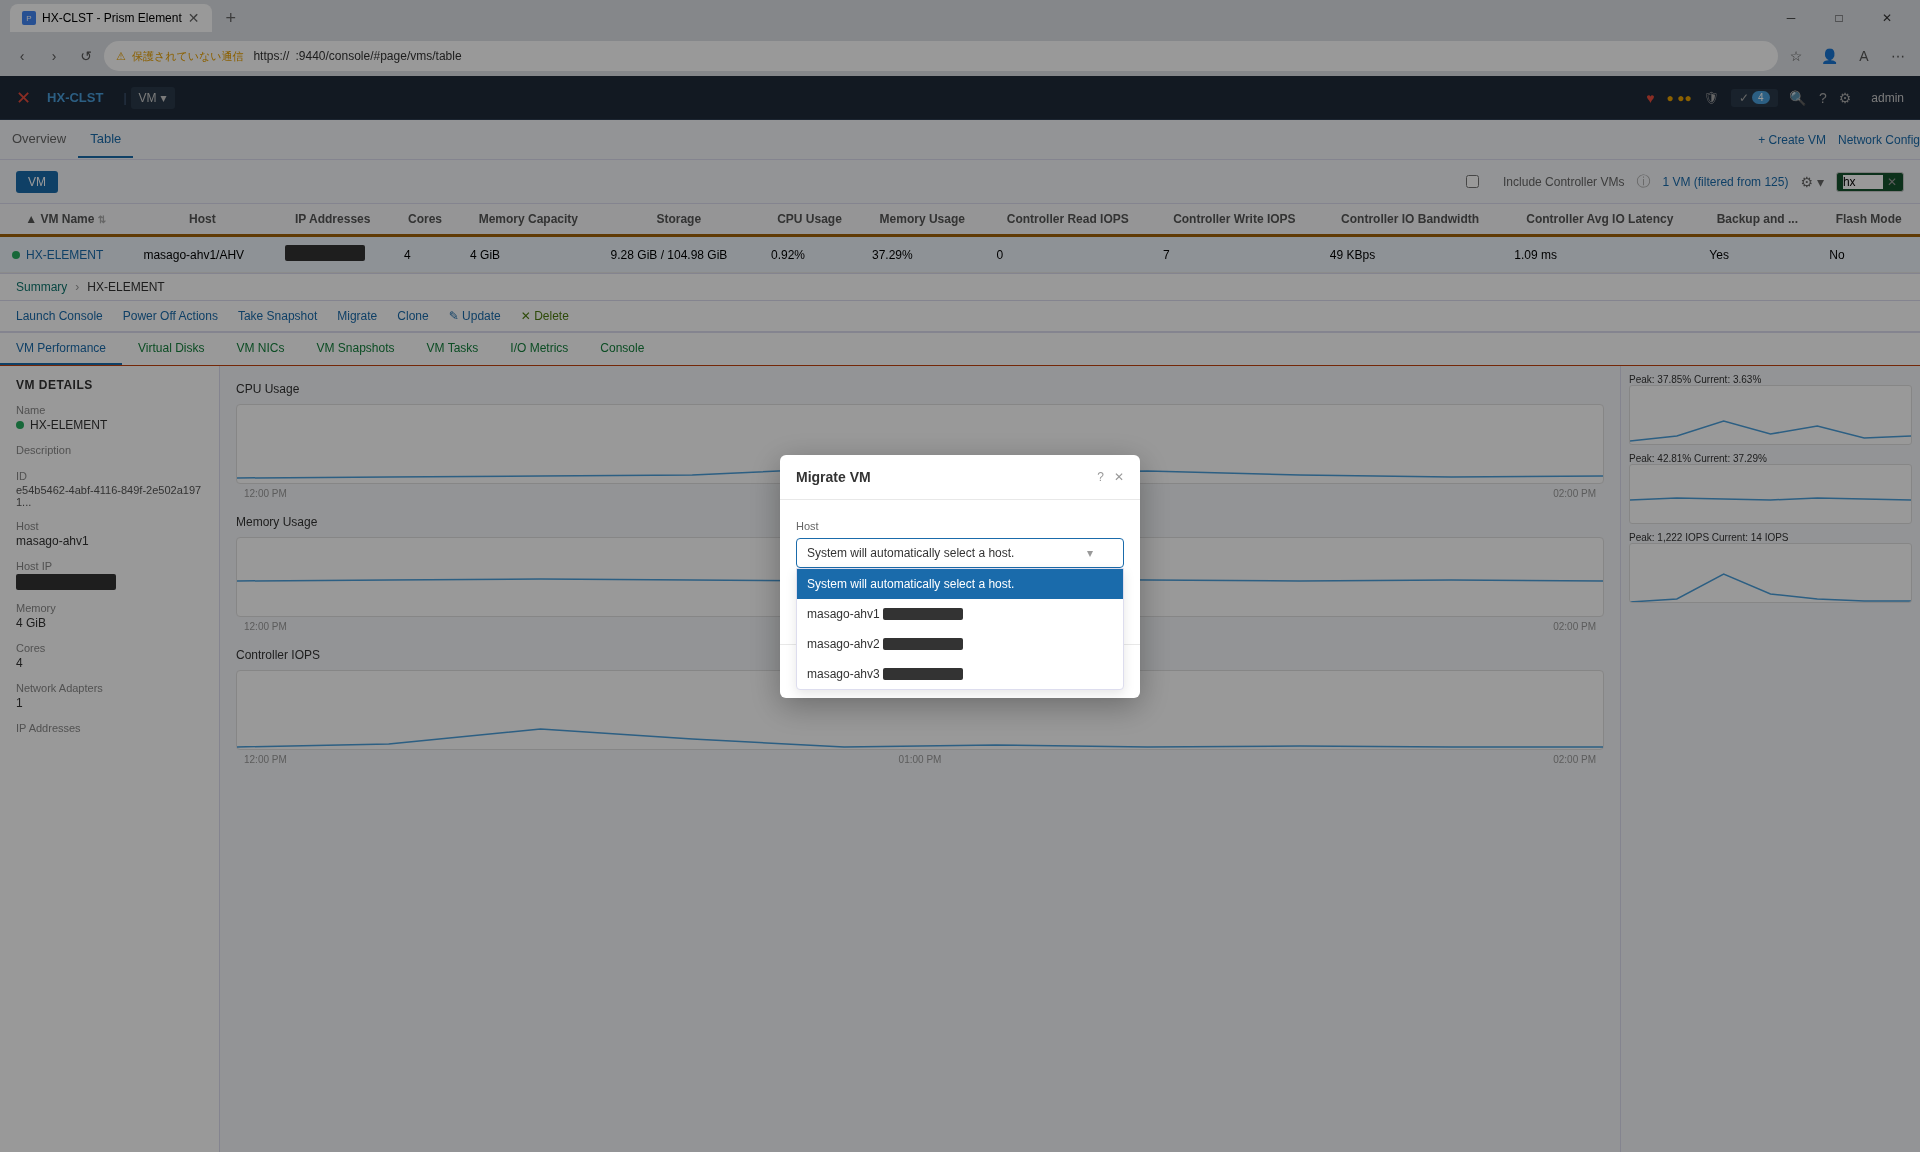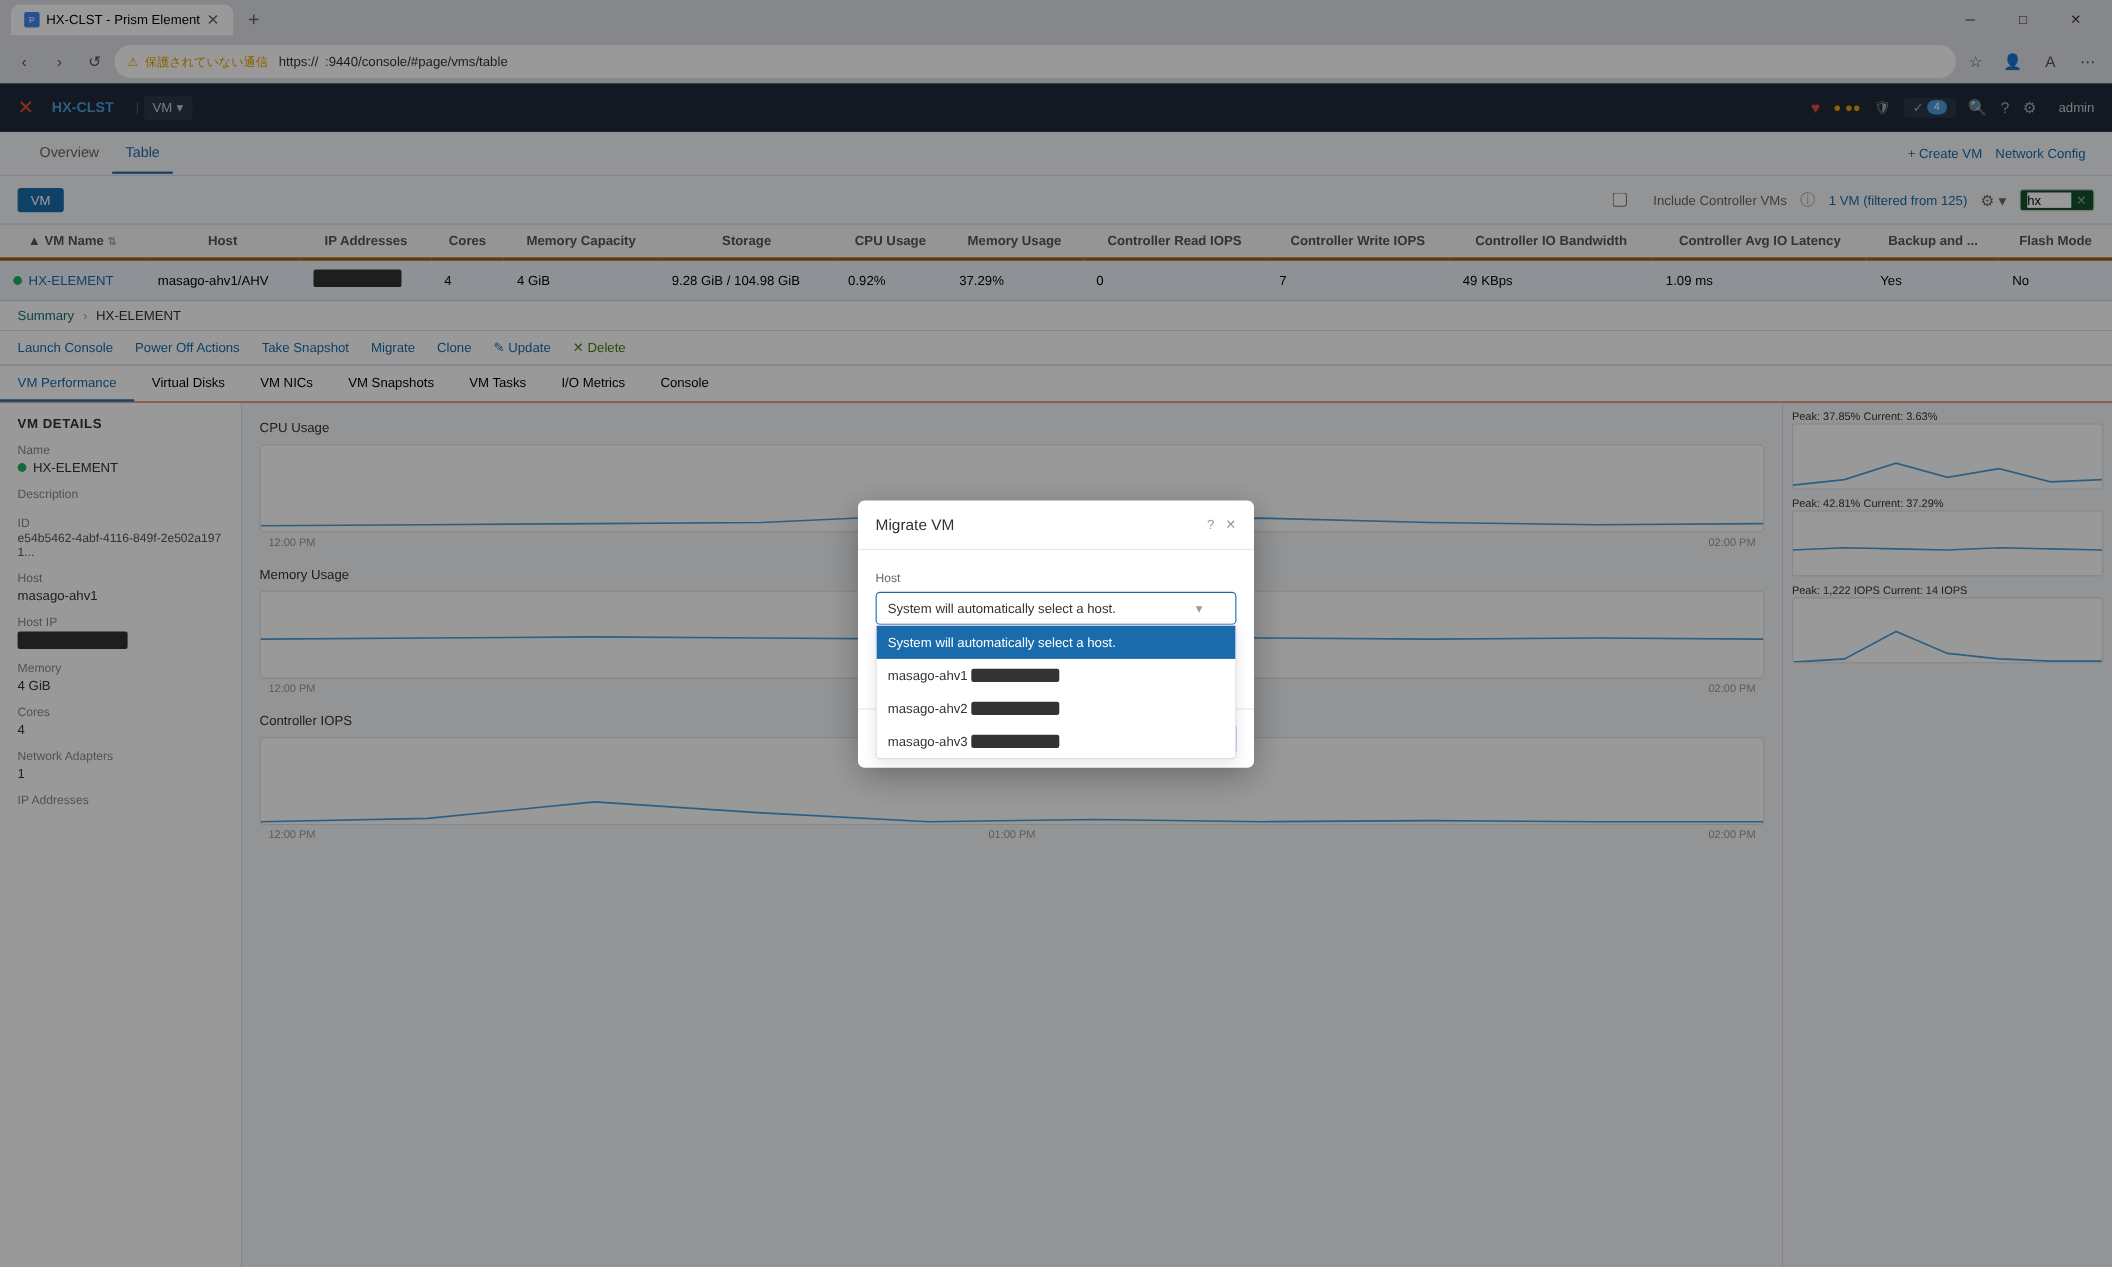--- a/index.html
+++ b/index.html
@@ -31,21 +31,21 @@
     .nav-divider { color: #4a6080; margin: 0 4px; }
     .nav-vm-dropdown { display: flex; align-items: center; gap: 4px; color: #ccc; font-size: 12px; cursor: pointer; background: #2a3a4a; padding: 4px 8px; border-radius: 3px; }
     .nav-icons { display: flex; align-items: center; gap: 12px; margin-left: auto; color: #aaa; }
     .nav-icon-btn { cursor: pointer; color: #aaa; font-size: 14px; position: relative; }
     .nav-health { color: #e74c3c; font-size: 14px; }
     .nav-alerts { color: #e8a000; display: flex; align-items: center; gap: 4px; }
     .nav-badge { background: #4a9eda; color: white; border-radius: 10px; padding: 1px 6px; font-size: 10px; }
     .nav-user { color: #ccc; font-size: 12px; margin-left: 8px; }
 
     
-    .secondary-nav { background: #f5f7fa; border-bottom: 1px solid #dde; display: flex; align-items: center; padding: 0 24px; height: 40px; }
+    .secondary-nav { background: #f5f7fa; border-bottom: 1px solid #dde; display: flex; align-items: center; padding: 0 0; height: 40px; }
     .sec-nav-item { color: #666; font-size: 13px; padding: 10px 12px; cursor: pointer; border-bottom: 2px solid transparent; }
     .sec-nav-item.active { color: #1a6bab; border-bottom: 2px solid #1a6bab; font-weight: 500; }
     .sec-nav-actions { margin-left: auto; display: flex; align-items: center; gap: 12px; }
     .create-vm-btn { color: #1a6bab; font-size: 12px; cursor: pointer; display: flex; align-items: center; gap: 4px; }
     .network-config-btn { color: #1a6bab; font-size: 12px; cursor: pointer; }
 
     
     .filter-bar { background: #f5f7fa; border-bottom: 1px solid #dde; display: flex; align-items: center; padding: 6px 16px; height: 44px; gap: 12px; }
     .vm-type-btn { background: #1a6bab; color: white; border: none; border-radius: 3px; padding: 4px 12px; font-size: 12px; cursor: pointer; }
     .filter-spacer { flex: 1; }
@@ -73,21 +73,21 @@
     .breadcrumb-item { color: #0f766e; font-size: 12px; cursor: pointer; }
     .breadcrumb-sep { color: #999; font-size: 12px; }
     .breadcrumb-current { color: #333; font-size: 12px; }
     .bottom-actions { display: flex; align-items: center; padding: 4px 16px; gap: 20px; background: #fff; border-bottom: 1px solid #dde; }
     .action-btn { color: #1a6bab; font-size: 12px; cursor: pointer; padding: 4px 0; display: flex; align-items: center; gap: 4px; }
     .action-btn.delete { color: #4d7c0f; }
     .action-btn.update { color: #1a6bab; }
 
     
     .bottom-tabs { display: flex; background: #fff; border-bottom: 1px solid #c2410c; }
-    .bottom-tab { padding: 8px 16px; font-size: 12px; color: #000000; cursor: pointer; border-bottom: 2px solid transparent; }
+    .bottom-tab { padding: 8px 16px; font-size: 12px; color: #15803d; cursor: pointer; border-bottom: 2px solid transparent; }
     .bottom-tab.active { color: #1a6bab; border-bottom: 2px solid #1a6bab; font-weight: 500; }
 
     
     .vm-details-area { display: flex; flex: 1; overflow: hidden; }
     .vm-details-sidebar { width: 220px; background: white; border-right: 1px solid #dde; padding: 12px 16px; overflow-y: auto; flex-shrink: 0; }
     .vm-detail-row { display: flex; flex-direction: column; margin-bottom: 12px; }
     .vm-detail-label { color: #888; font-size: 11px; margin-bottom: 2px; }
     .vm-detail-value { color: #333; font-size: 12px; display: flex; align-items: center; gap: 6px; }
     .vm-section-title { font-size: 12px; font-weight: 600; color: #333; margin-bottom: 12px; text-transform: uppercase; letter-spacing: 0.5px; }
     .redacted-block { background: #333; width: 100px; height: 16px; border-radius: 2px; display: inline-block; }
@@ -103,21 +103,21 @@
     
     .right-charts { width: 300px; background: #f5f7fa; border-left: 1px solid #dde; padding: 8px; flex-shrink: 0; }
     .right-chart-item { margin-bottom: 8px; }
     .right-chart-peak { font-size: 10px; color: #333; }
     .mini-chart { height: 60px; background: white; border: 1px solid #e0e0e0; border-radius: 3px; position: relative; overflow: hidden; }
 
     
     .modal-overlay { position: fixed; top: 0; left: 0; width: 100%; height: 100%; background: rgba(0,0,0,0.4); display: flex; align-items: center; justify-content: center; z-index: 1000; }
     .modal { background: white; border-radius: 6px; width: 360px; box-shadow: 0 8px 32px rgba(0,0,0,0.3); overflow: visible; }
     .modal-header { padding: 14px 16px; border-bottom: 1px solid #e8e8e8; display: flex; align-items: center; justify-content: space-between; }
-    .modal-title { font-size: 14px; font-weight: 400; color: #333; }
+    .modal-title { font-size: 14px; font-weight: 700; color: #333; }
     .modal-header-icons { display: flex; align-items: center; gap: 10px; color: #999; cursor: pointer; }
     .modal-body { padding: 20px 16px 16px; }
     .modal-field-label { font-size: 11px; color: #666; margin-bottom: 6px; }
     .modal-select-container { position: relative; width: 100%; }
     .modal-select-display { width: 100%; border: 1px solid #1a6bab; border-radius: 4px; padding: 7px 30px 7px 10px; font-size: 12px; color: #333; background: white; cursor: pointer; display: flex; align-items: center; justify-content: space-between; }
     .modal-select-chevron { color: #999; font-size: 12px; }
     .modal-dropdown { position: absolute; top: 100%; left: 0; right: 0; background: white; border: 1px solid #dde; border-radius: 0 0 4px 4px; z-index: 1001; box-shadow: 0 4px 12px rgba(0,0,0,0.1); }
     .dropdown-item { padding: 8px 10px; font-size: 12px; color: #333; cursor: pointer; }
     .dropdown-item.selected { background: #1a6bab; color: white; }
     .dropdown-item-redacted { display: inline-block; background: #333; width: 80px; height: 12px; border-radius: 2px; vertical-align: middle; }

